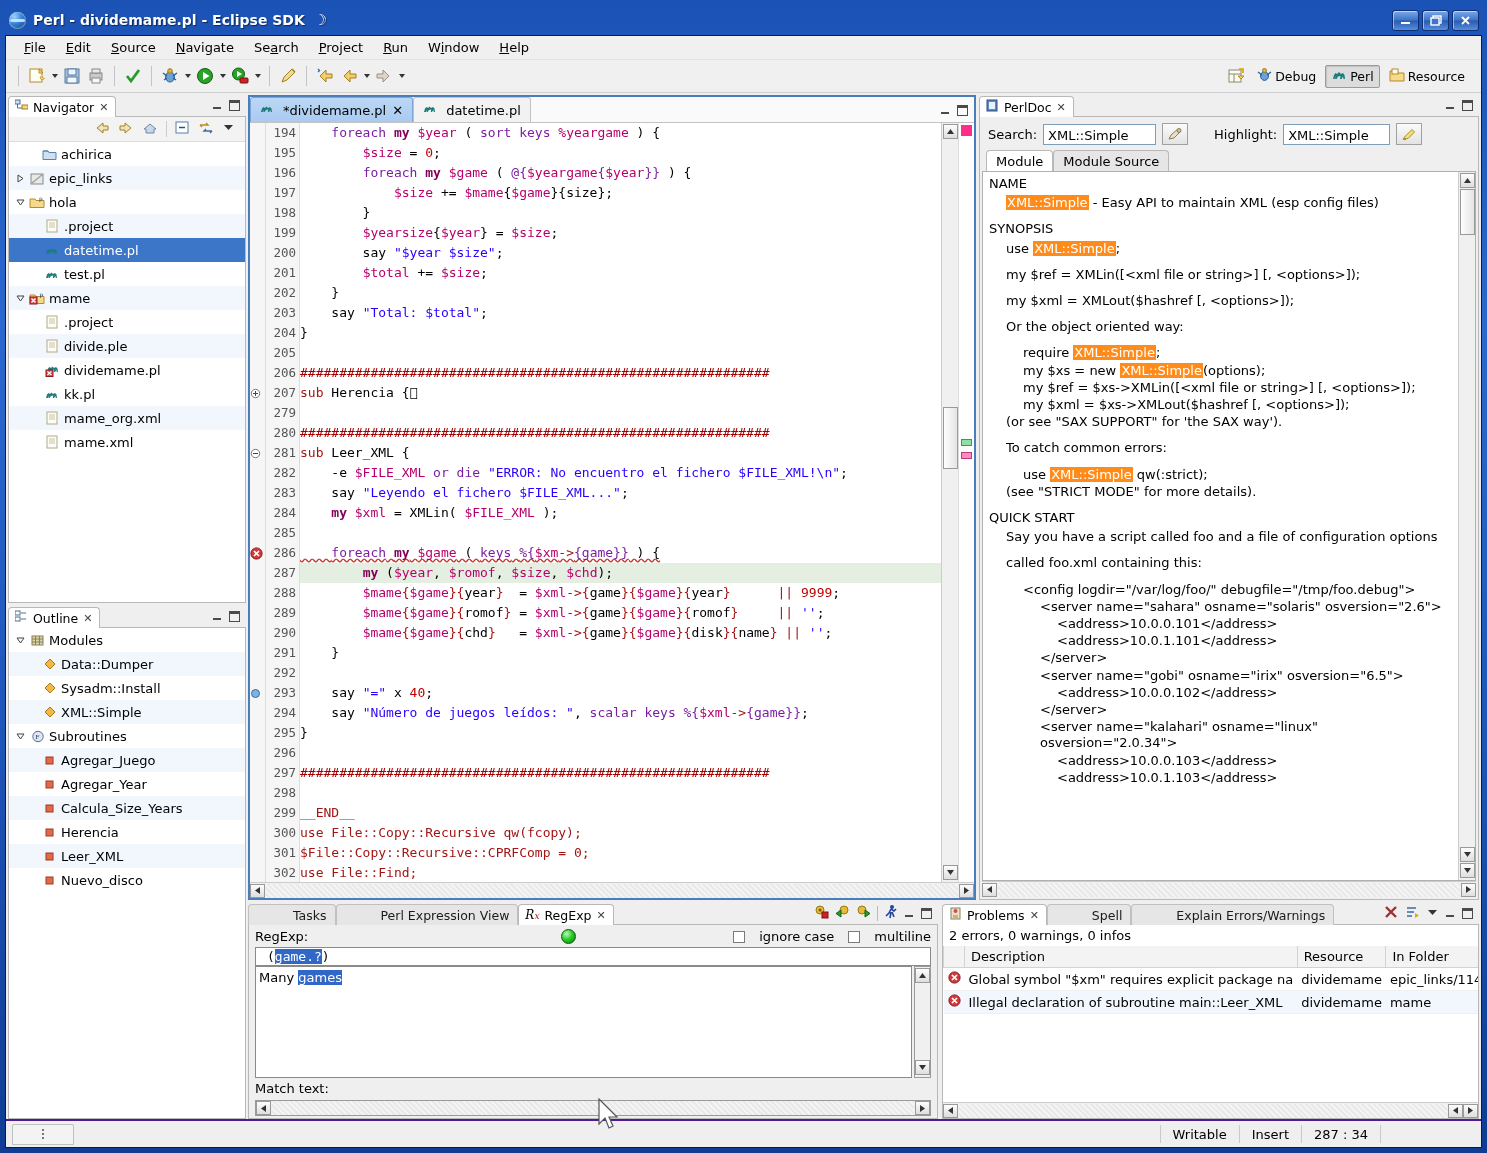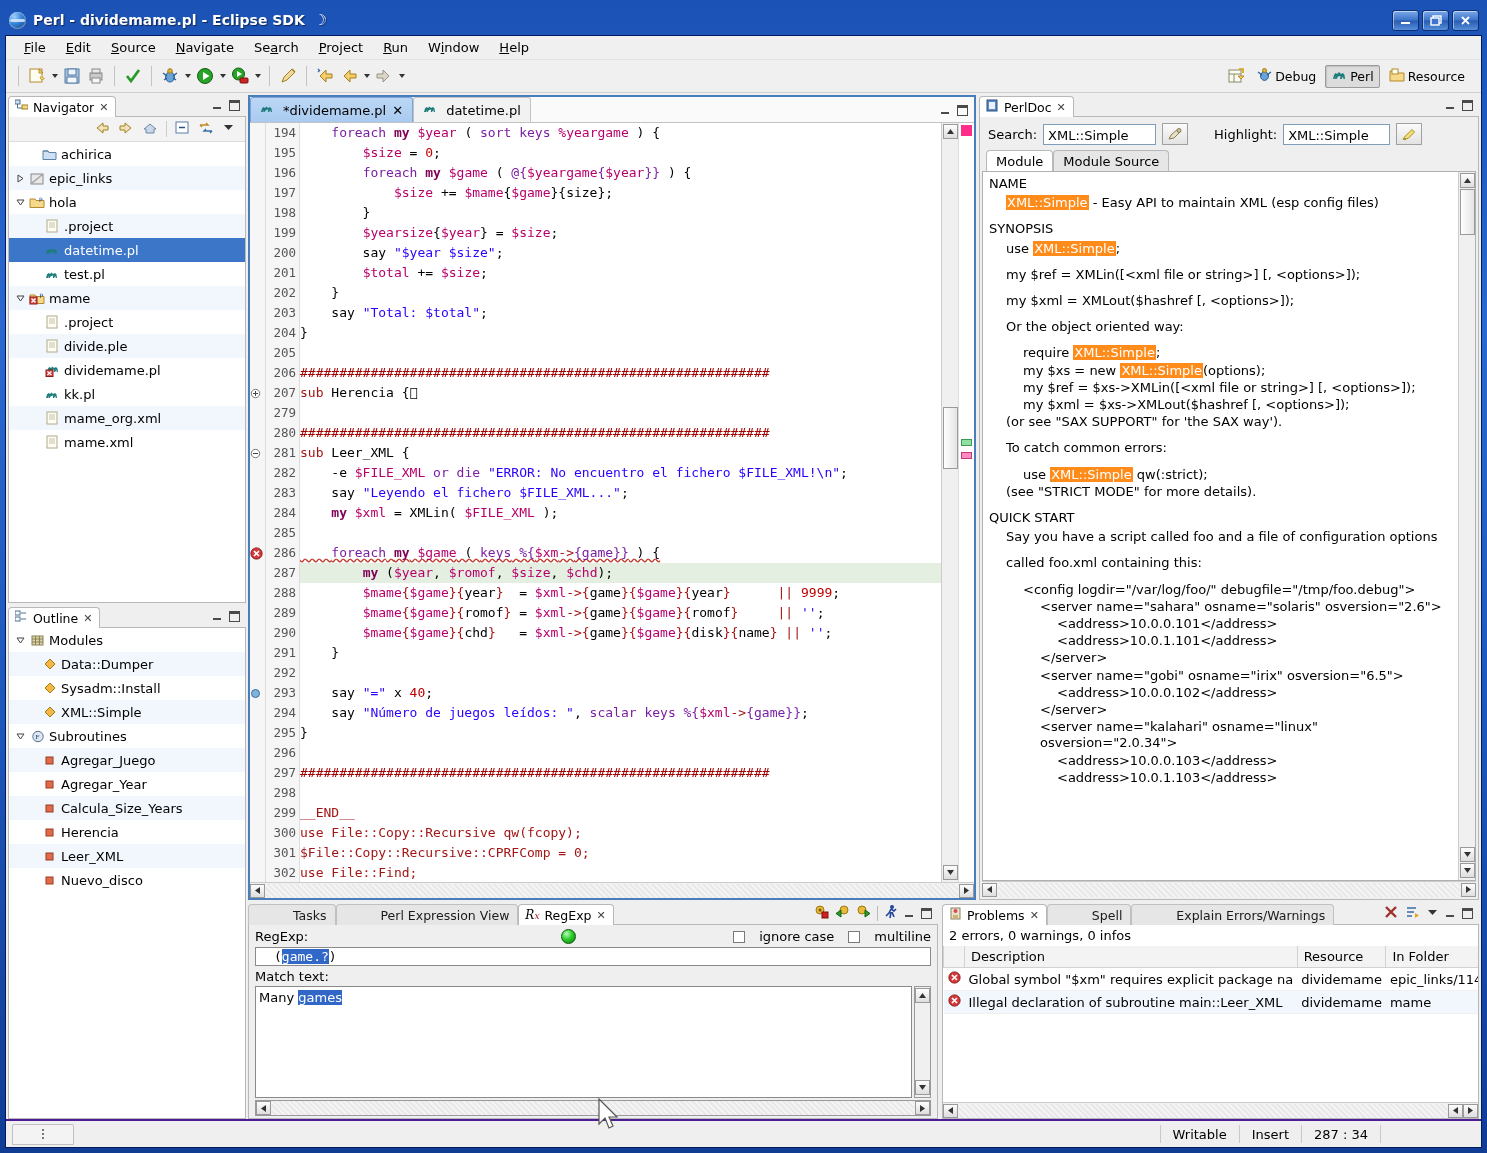--- a/index.html
+++ b/index.html
@@ -164,21 +164,21 @@
   .pd-content{flex:1 1 auto;display:flex;overflow:hidden;background:#fff;border:1px solid #b0b0b0;margin:0 2px;}
   .pd-text{flex:1 1 auto;padding:4px 6px;overflow:hidden;font-size:13px;line-height:16.2px;}
   .pd-text .hl{background:#ff8c1a;color:#fff;padding:0 1px;}
   .pd-p{margin:0 0 10px 0;}
 
   
   #regexp-view{flex:1 1 auto;display:flex;flex-direction:column;overflow:hidden;}
   .rx-body{flex:1 1 auto;display:flex;flex-direction:column;background:#efefef;padding:4px 6px 0 6px;overflow:hidden;
     border:1px solid #b8b8b8;border-top:none;}
   .rx-row{display:flex;align-items:center;gap:8px;font-size:13px;}
-  .rx-input{border:1px solid #8a8a8a;background:#fff;height:19px;padding:1px 18px;font-size:13px;font-family:"DejaVu Sans Mono",monospace;}
+  .rx-input{border:1px solid #8a8a8a;background:#fff;height:19px;padding:1px 11px;font-size:13px;font-family:"DejaVu Sans Mono",monospace;}
   .selblue{background:#3168c8;color:#fff;}
   .rx-textarea{flex:1 1 auto;border:1px solid #8a8a8a;background:#fff;padding:3px;font-size:13px;overflow:hidden;}
   .cbox{width:12px;height:12px;border:1px solid #7a7a7a;background:#fff;display:inline-block;}
   .greenled{width:15px;height:15px;border-radius:50%;
      background:radial-gradient(circle at 35% 30%,#b6ffb6 0%,#2ecc2e 45%,#0a7a0a 100%);border:1px solid #0a5a0a;}
 
   
   #problems-view{width:537px;flex:0 0 auto;display:flex;flex-direction:column;overflow:hidden;}
   .pb-summary{font-size:13px;padding:3px 6px;background:#fff;}
   .pb-table{font-size:13px;width:100%;border-collapse:collapse;}
@@ -1047,38 +1047,38 @@
                 <span style="margin-left:auto;display:flex;align-items:center;gap:14px;">
                   <span class="cbox"></span>
                   <span>ignore case</span>
                   <span class="cbox"></span>
                   <span>multiline</span>
                 </span>
               </div>
               <div class="rx-input" style="width:100%;">
                 <span>(</span><span class="selblue">game.?</span><span>)</span>
               </div>
-              <div style="font-size:13px;padding:3px 0 2px 0;">Match text:</div>
               <div style="display:flex;flex:1 1 auto;overflow:hidden;gap:2px;">
                 <div class="rx-textarea">
                   <span>Many </span><span class="selblue">games</span>
                 </div>
                 <div style="width:17px;background:#f0f0f0;border:1px solid #9a9a9a;position:relative;">
                   <div class="scroll-arrow">
                       <svg width="7" height="5">
                         <path d="M3.5 0 L7 5 L0 5 z" fill="#333"></path>
                       </svg>
                     </div>
                   <div class="scroll-arrow" style="position:absolute;bottom:1px;left:0;right:0;">
                       <svg width="7" height="5">
                         <path d="M0 0 L7 0 L3.5 5 z" fill="#333"></path>
                       </svg>
                     </div>
                 </div>
               </div>
+              <div style="font-size:13px;padding:3px 0 2px 0;">Match text:</div>
               <div class="hscrollbar" style="margin:2px 0 2px 0;border:1px solid #9a9a9a;">
                 <div class="hsb-btn">
                     <svg width="5" height="7">
                       <path d="M5 0 L5 7 L0 3.5 z" fill="#333"></path>
                     </svg>
                   </div>
                 <div class="hsb-track"></div>
                 <div class="hsb-btn">
                     <svg width="5" height="7">
                       <path d="M0 0 L5 3.5 L0 7 z" fill="#333"></path>

